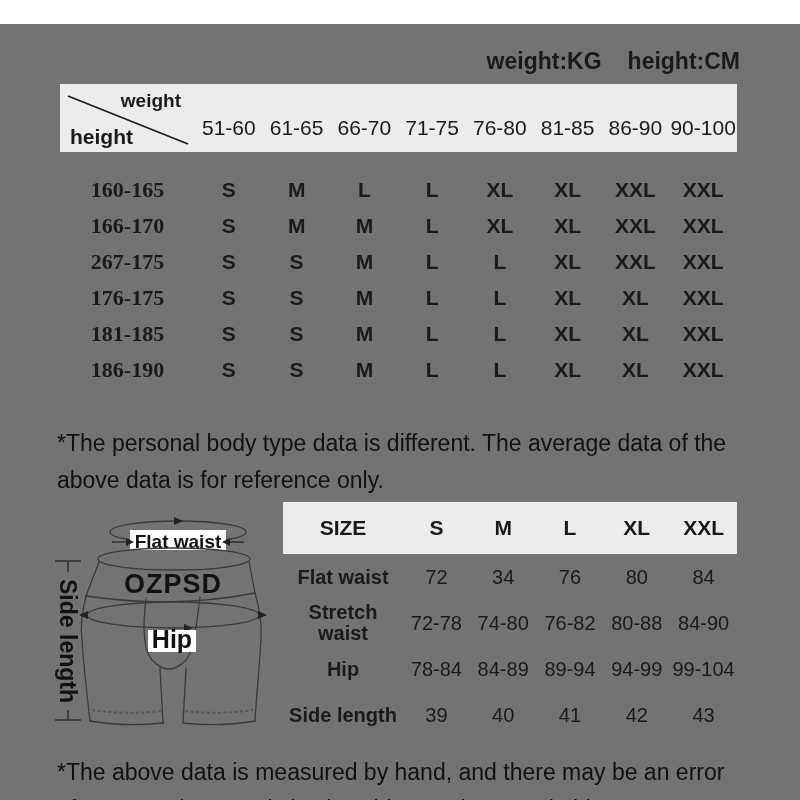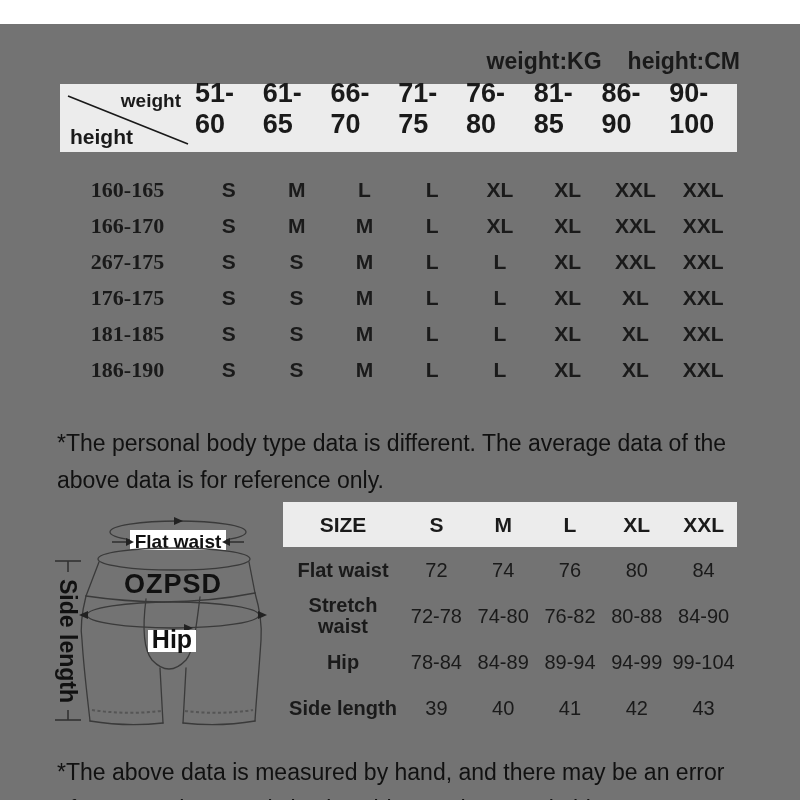--- a/index.html
+++ b/index.html
@@ -8,40 +8,40 @@
 
   
   .units{position:absolute;top:24px;right:60px;display:flex;gap:26px;
          font-size:23px;font-weight:bold;}
 
   
   .size-chart{position:absolute;left:60px;top:60px;width:677px;}
   .sc-grid{display:grid;grid-template-columns:135px repeat(8,1fr);}
   .sc-headcell{height:68px;background:#ececec;display:flex;align-items:flex-end;
                justify-content:center;padding-bottom:12px;box-sizing:border-box;
-               font-weight:bold;font-size:27px;}
+               font-weight:normal;font-size:21px;}
   .sc-corner{position:relative;background:#ececec;height:68px;}
   .sc-corner .w{position:absolute;top:6px;right:14px;font-size:19px;font-weight:600;}
   .sc-corner .h{position:absolute;bottom:3px;left:10px;font-size:21px;font-weight:600;text-align:right;}
   .sc-corner svg{position:absolute;left:0;top:0;}
   .sc-spacer{grid-column:1/-1;height:20px;}
   .sc-row{display:contents;}
   .sc-cell{height:36px;display:flex;align-items:center;justify-content:center;
            font-weight:bold;font-size:21px;}
   .sc-h{font-size:22px;font-family:Liberation Serif, serif;}
 
   .note{position:absolute;left:57px;font-size:23px;font-weight:500;color:#111;
         line-height:1.6;}
   .note1{top:401px;width:700px;}
   .note2{top:730px;width:692px;}
 
   
   .mt{position:absolute;left:283px;top:478px;width:454px;}
   .mt-grid{display:grid;grid-template-columns:120px repeat(5,1fr);}
-  .mt-headcell{height:45px;background:#ececec;display:flex;align-items:center;
+  .mt-headcell{height:52px;background:#ececec;display:flex;align-items:center;
                justify-content:center;font-weight:600;font-size:21px;}
   .mt-row{display:contents;}
   .mt-cell{min-height:46px;display:flex;align-items:center;justify-content:center;
            font-size:20px;}
   .mt-label{font-weight:600;line-height:1.05;text-align:center;}
 
   
   .diagram{position:absolute;left:38px;top:478px;}
   .diagram text{font-family:"Liberation Sans",sans-serif;fill:#111;}
   .sketch{fill:none;stroke:#3a3a3a;stroke-width:1.3;stroke-linecap:round;}
@@ -202,21 +202,21 @@
       <div class="mt-headcell">SIZE</div>
       <div class="mt-headcell">S</div>
       <div class="mt-headcell">M</div>
       <div class="mt-headcell">L</div>
       <div class="mt-headcell">XL</div>
       <div class="mt-headcell">XXL</div>
 
       <div class="mt-row">
         <div class="mt-cell mt-label">Flat waist</div>
         <div class="mt-cell">72</div>
-        <div class="mt-cell">74</div>
+        <div class="mt-cell">34</div>
         <div class="mt-cell">76</div>
         <div class="mt-cell">80</div>
         <div class="mt-cell">84</div>
       </div>
       <div class="mt-row">
         <div class="mt-cell mt-label">Stretch waist</div>
         <div class="mt-cell">72-78</div>
         <div class="mt-cell">74-80</div>
         <div class="mt-cell">76-82</div>
         <div class="mt-cell">80-88</div>

